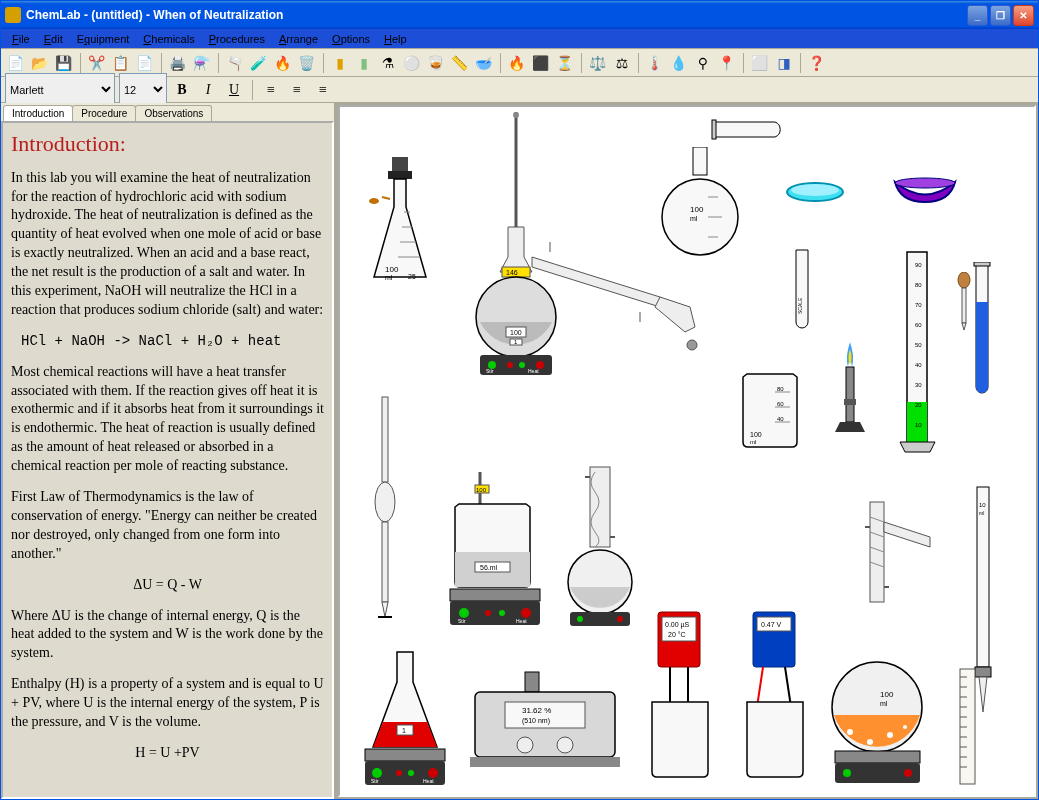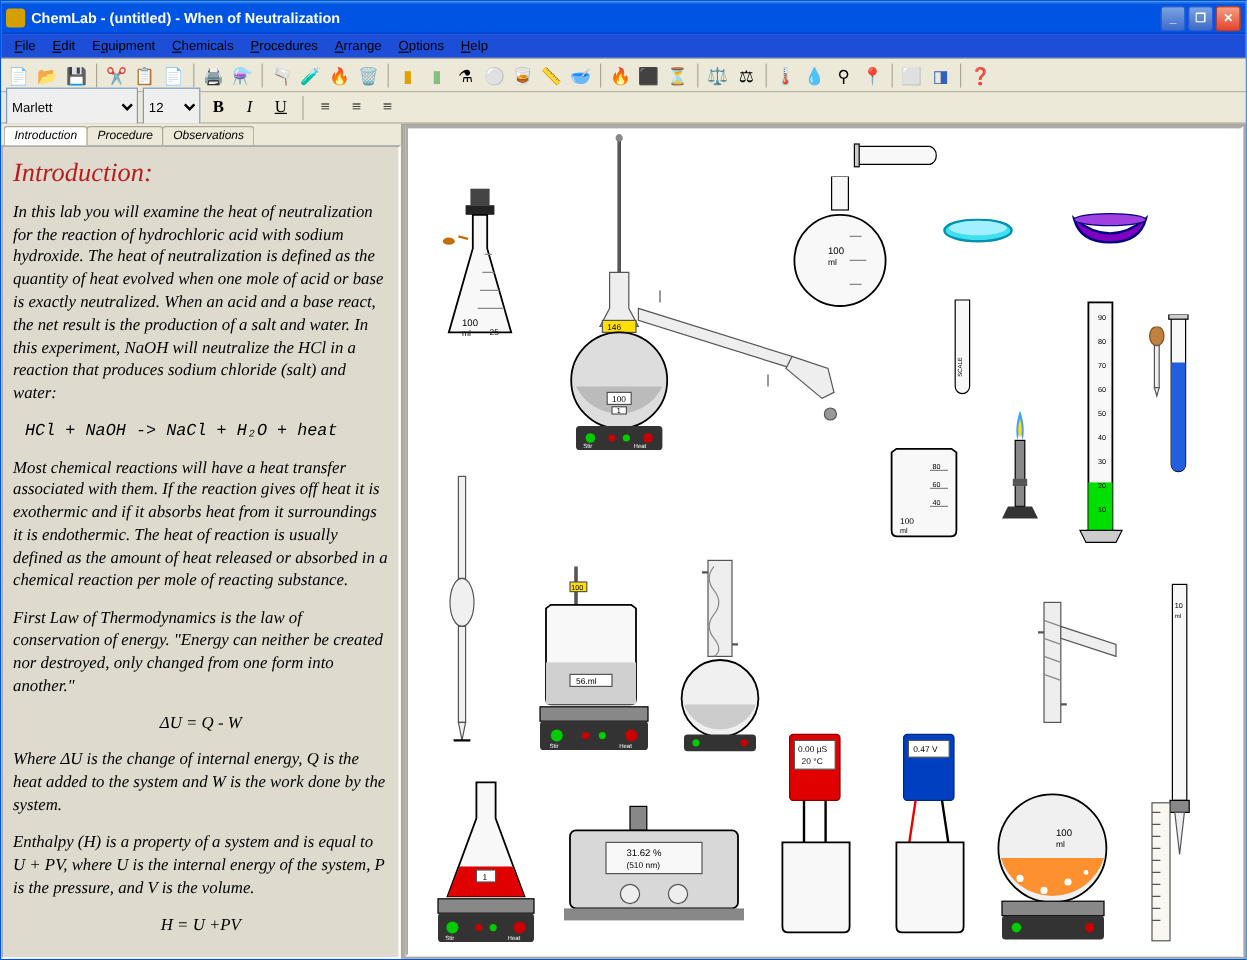--- a/index.html
+++ b/index.html
@@ -14,21 +14,21 @@
 .menubar { height: 20px; background: #1d4ed8; display: flex; align-items: center; padding: 0 4px; border-bottom: 1px solid #aca899; }
 .menu-item { padding: 2px 7px; cursor: pointer; }
 .menu-item u { text-decoration: underline; }
 .toolbar { height: 28px; background: #ece9d8; display: flex; align-items: center; padding: 2px 4px; border-bottom: 1px solid #aca899; gap: 2px; }
 .tb-btn { width: 22px; height: 22px; display: flex; align-items: center; justify-content: center; cursor: pointer; font-size: 14px; border: 1px solid transparent; }
 .tb-sep { width: 1px; height: 20px; background: #aca899; margin: 0 3px; }
 .format-bar { height: 26px; background: #ece9d8; display: flex; align-items: center; padding: 2px 4px; border-bottom: 1px solid #aca899; gap: 4px; }
 .format-bar select { font-size: 11px; height: 33px; border: 1px solid #7f9db9; }
 .fmt-btn { width: 22px; height: 22px; display: flex; align-items: center; justify-content: center; cursor: pointer; border: 1px solid transparent; font-family: 'Times New Roman'; font-size: 14px; }
 .content { flex: 1; display: flex; background: #aba89c; overflow:hidden; }
-.left-pane { width: 335px; display: flex; flex-direction: column; background: #ece9d8; border-right: 2px solid #aca899; font-style: italic; }
+.left-pane { width: 335px; display: flex; flex-direction: column; background: #ece9d8; border-right: 2px solid #aca899; }
 .tabs-row { display: flex; background: #ece9d8; padding: 2px 2px 0 2px; }
 .tab { padding: 2px 8px; border: 1px solid #aca899; background: #ece9d8; border-bottom: none; font-size: 10px; cursor: pointer; margin-right: -1px; border-radius: 3px 3px 0 0; }
 .tab.active { background: #fff; position: relative; z-index: 1; }
 .text-area { flex: 1; background: #dedbce; border: 2px inset #fff; padding: 6px 8px; overflow-y: scroll; font-family: 'Times New Roman', serif; font-size: 14px; line-height: 1.35; color: #000; }
 .text-area h2 { color: #b91c1c; font-family: 'Times New Roman'; font-size: 22px; font-weight: normal; margin-bottom: 10px; }
 .text-area p { margin-bottom: 12px; }
 .eq { font-family: 'Courier New', monospace; margin: 8px 0 12px 10px; }
 .center { text-align: center; }
 .canvas { flex: 1; background: #fff; border: 2px inset #fff; margin: 2px; position: relative; overflow: auto; }
 .equip { position: absolute; }

